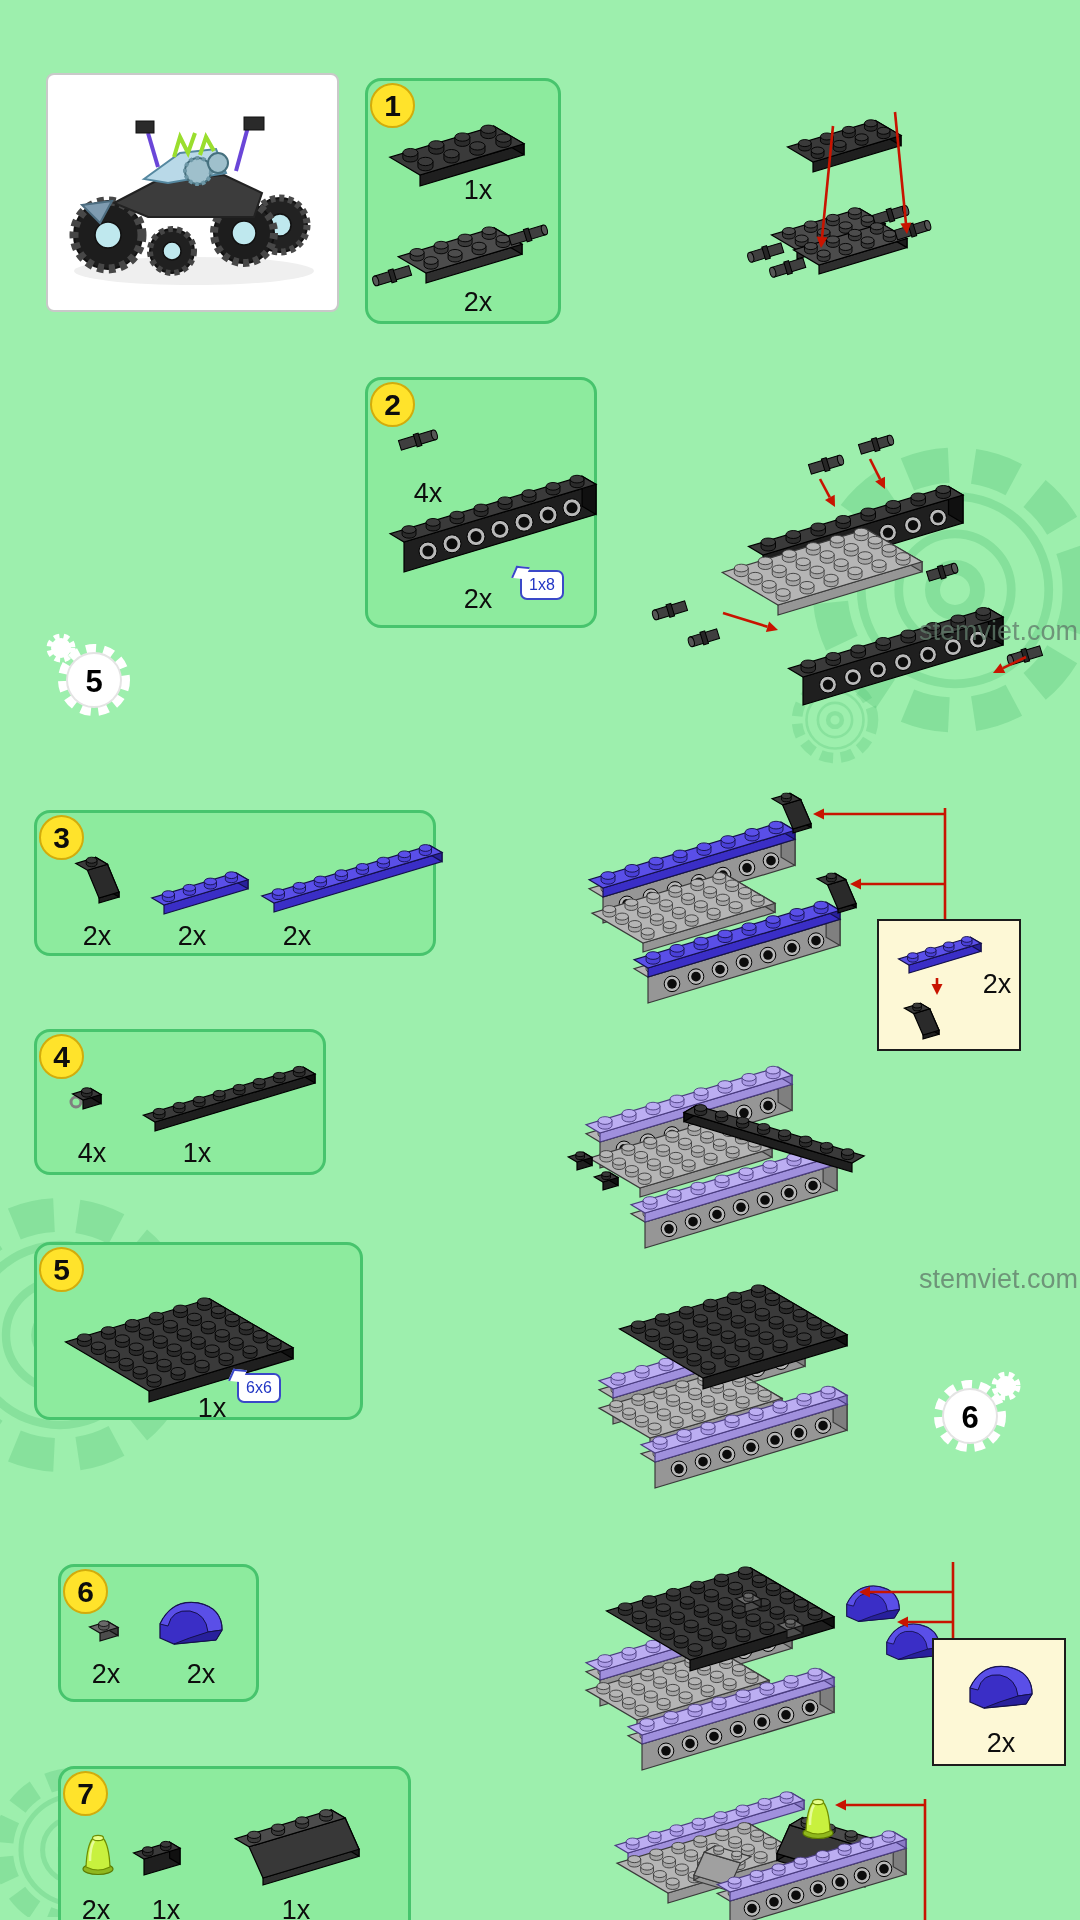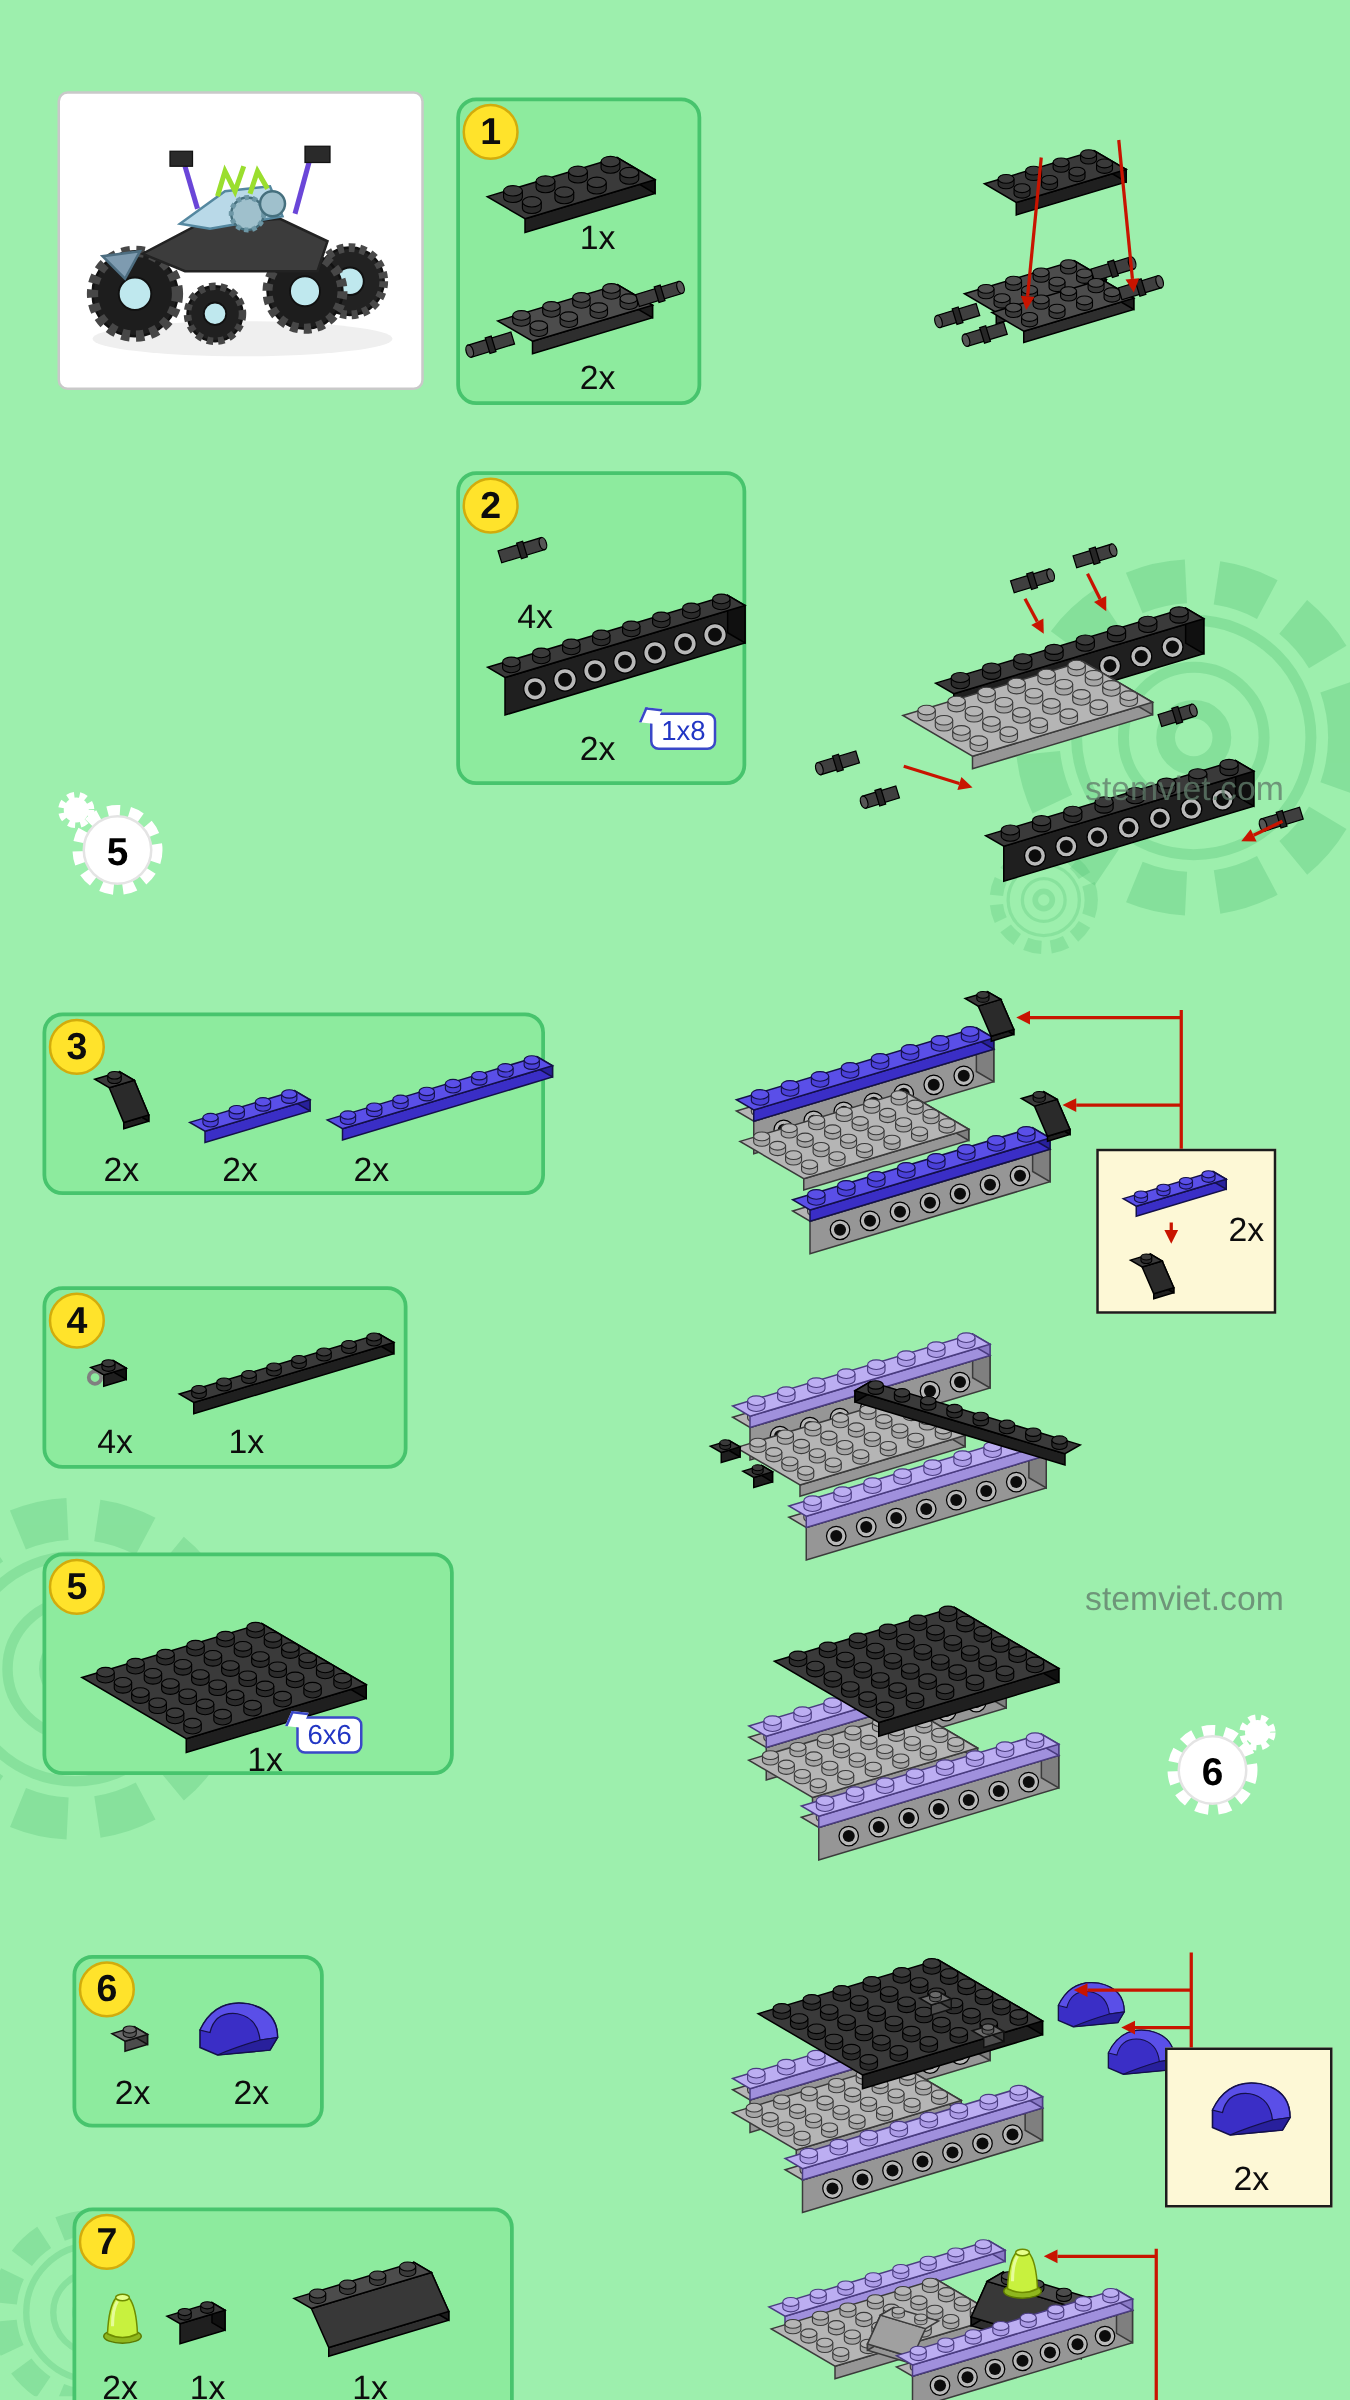--- a/index.html
+++ b/index.html
@@ -2,26 +2,26 @@
 <html><head>
 <meta charset="utf-8">
 <style>
 *{margin:0;padding:0;box-sizing:border-box}
 html,body{width:1080px;height:1920px}
 body{overflow:hidden;background:#9defad;font-family:"Liberation Sans",sans-serif;position:relative}
 .panel{position:absolute;background:#8deb9e;border:3px solid #47c46d;border-radius:16px}
 .badge{position:absolute;left:2px;top:2px;width:45px;height:45px;border-radius:50%;background:#ffe32b;border:2px solid #d2ac0c;display:flex;align-items:center;justify-content:center;font-size:30px;font-weight:bold;color:#0d0d0d}
 .part{position:absolute}
 .qty{position:absolute;font-size:27px;color:#0d0d0d;text-align:center}
-.tag{position:absolute;background:#fff;border:2px solid #3a48c8;color:#2236c4;font-size:22px;line-height:26px;padding:0 7px;border-radius:7px}
+.tag{position:absolute;background:#fff;border:2px solid #3a48c8;color:#2236c4;font-size:16px;line-height:26px;padding:0 7px;border-radius:7px}
 .tag::before{content:"";position:absolute;left:-8px;top:-6px;width:11px;height:11px;background:#fff;border-left:2px solid #3a48c8;border-top:2px solid #3a48c8;transform:rotate(24deg) skewY(-18deg)}
 .asm,.conn{position:absolute}
 .callout{position:absolute;background:#fdf8d6;border:2px solid #1c1c1c}
 .modelbox{position:absolute;left:46px;top:73px;width:293px;height:239px;background:#fff;border:2px solid #c9c9c9;border-radius:8px;overflow:hidden}
-.wm{position:absolute;width:210px;font-size:27px;color:#617d6b;opacity:.78}
+.wm{position:absolute;width:210px;text-align:right;font-size:27px;color:#617d6b;opacity:.78}
 .pagegear{position:absolute;width:100px;height:100px}
 .pagegear .num{position:absolute;left:0;top:36px;width:96px;text-align:center;font-size:31px;font-weight:bold;color:#000}
 .bgg{position:absolute}
 </style>
 </head>
 <body>
 
 <div id="bg1" class="bgg" style="left:780px;top:420px"><svg width="320" height="345" viewBox="0 0 320 345" xmlns="http://www.w3.org/2000/svg">
       <g transform="translate(175,170)" stroke="#4fbe72" opacity="0.30">
         <circle r="125" fill="none" stroke-width="35" stroke-dasharray="42.5 25.0"></circle>

